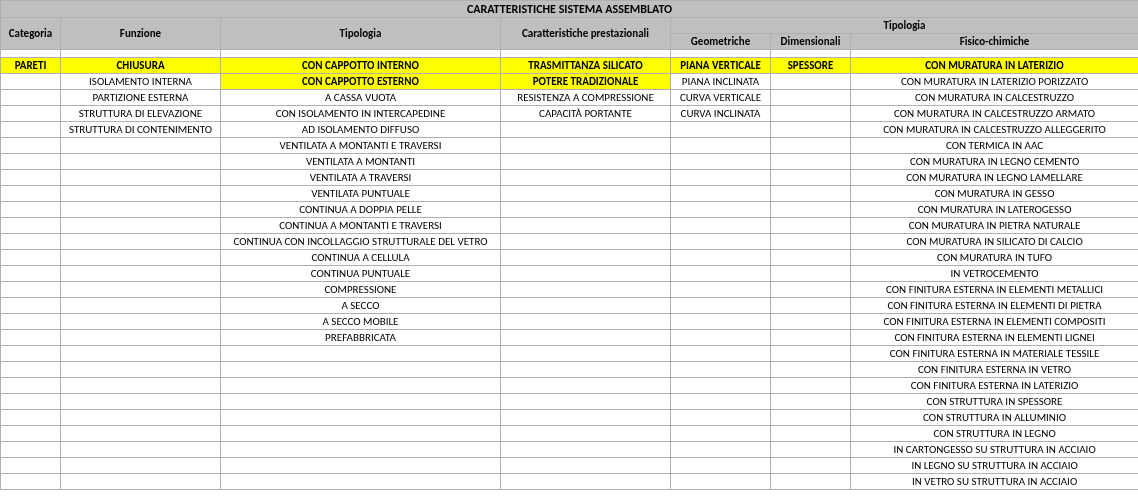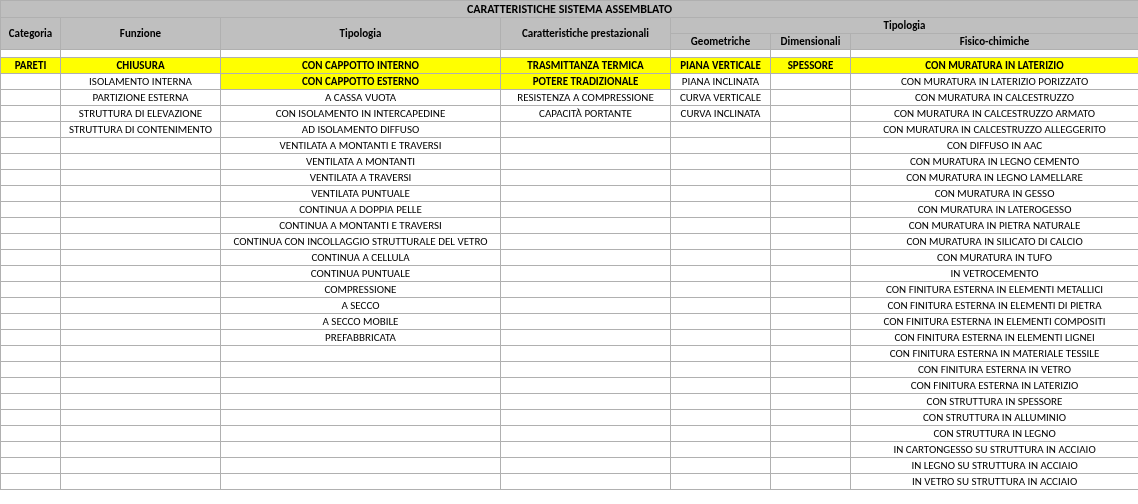--- a/index.html
+++ b/index.html
@@ -49,21 +49,21 @@
         <td></td>
         <td></td>
         <td></td>
   </tr>
   </tbody>
     <tbody id="data-body">
       <tr>
         <td class="hl">PARETI</td>
         <td class="hl">CHIUSURA</td>
         <td class="hl">CON CAPPOTTO INTERNO</td>
-        <td class="hl">TRASMITTANZA TERMICA</td>
+        <td class="hl">TRASMITTANZA SILICATO</td>
         <td class="hl">PIANA VERTICALE</td>
         <td class="hl">SPESSORE</td>
         <td class="hl">CON MURATURA IN LATERIZIO</td>
       </tr>
       <tr>
         <td class="plain"></td>
         <td class="plain">ISOLAMENTO INTERNA</td>
         <td class="hl">CON CAPPOTTO ESTERNO</td>
         <td class="hl">POTERE TRADIZIONALE</td>
         <td class="plain">PIANA INCLINATA</td>
@@ -97,21 +97,21 @@
         <td class="plain"></td>
         <td class="plain">CON MURATURA IN CALCESTRUZZO ALLEGGERITO</td>
       </tr>
       <tr>
         <td class="plain"></td>
         <td class="plain"></td>
         <td class="plain">VENTILATA A MONTANTI E TRAVERSI</td>
         <td class="plain"></td>
         <td class="plain"></td>
         <td class="plain"></td>
-        <td class="plain">CON DIFFUSO IN AAC</td>
+        <td class="plain">CON TERMICA IN AAC</td>
       </tr>
       <tr>
         <td class="plain"></td>
         <td class="plain"></td>
         <td class="plain">VENTILATA A MONTANTI</td>
         <td class="plain"></td>
         <td class="plain"></td>
         <td class="plain"></td>
         <td class="plain">CON MURATURA IN LEGNO CEMENTO</td>
       </tr>

